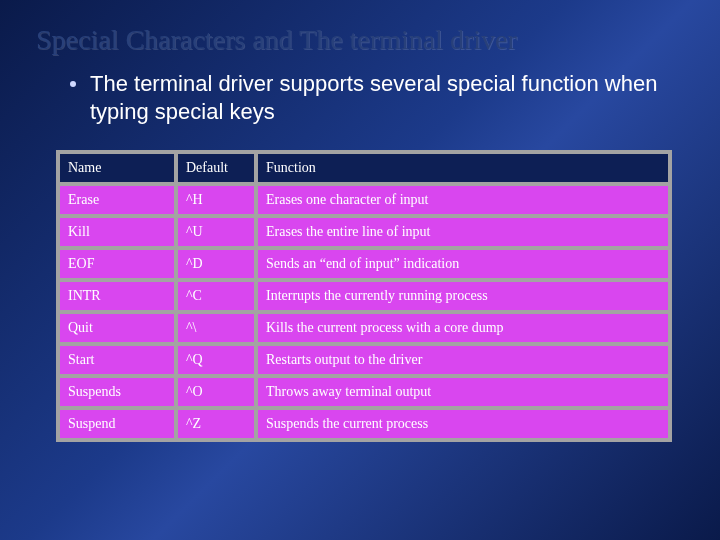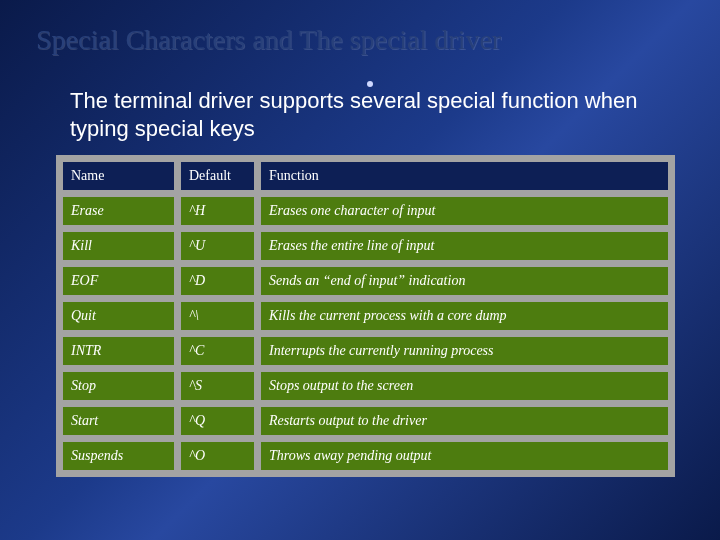--- a/index.html
+++ b/index.html
@@ -17,23 +17,22 @@
   }
   .title{
     font-size:28px;
     color:#28407a;
     text-shadow:1px 1px 0 rgba(255,255,255,.15);
     margin:6px 0 14px 0;
     font-weight:400;
   }
   .bullet-block{
     display:flex;
-    align-items:center;
-    margin:0 0 13px 34px;
-    flex-direction:column;
+    align-items:flex-start;
+    margin:0 0 25px 34px;
   }
   .bullet-dot{
     width:6px;height:6px;border-radius:50%;
     background:#cfd8ff;
     margin:11px 14px 0 0;
     flex:0 0 auto;
   }
   .bullet-text{
     font-size:22px;
     line-height:1.25;
@@ -43,45 +42,44 @@
   table{
     border-collapse:collapse;
     width:612px;
     margin-left:20px;
     table-layout:fixed;
   }
   col.c-name{width:118px}
   col.c-def{width:80px}
   col.c-fn{width:414px}
   th,td{
-    border:7px solid #a3a3a3;
+    border:4px solid #a3a3a3;
     padding:5px 8px 5px 8px;
     font-size:14px;
     text-align:left;
     vertical-align:middle;
     line-height:1.15;
     height:18px;
   }
   thead th{
     background:#0d1f55;
     color:#fff;
     font-weight:400;
   }
   tbody td{
-    background:#4d7c0f;
+    background:#d946ef;
     color:#fff;
-    font-style:italic;
   }
 </style>
 </head>
 <body>
 
 <div class="slide">
 
-  <div class="title">Special Characters and The special driver</div>
+  <div class="title">Special Characters and The terminal driver</div>
 
   <div class="bullet-block">
     <span class="bullet-dot"></span>
     <span class="bullet-text">The terminal driver supports several special function when typing special keys</span>
   </div>
 
   <table>
     <colgroup>
       <col class="c-name">
         <col class="c-def">
@@ -104,40 +102,40 @@
           <td>Kill</td>
           <td>^U</td>
           <td>Erases the entire line of input</td>
         </tr>
         <tr>
           <td>EOF</td>
           <td>^D</td>
           <td>Sends an “end of input” indication</td>
         </tr>
         <tr>
-          <td>Quit</td>
-          <td>^\</td>
-          <td>Kills the current process with a core dump</td>
-        </tr>
-        <tr>
           <td>INTR</td>
           <td>^C</td>
           <td>Interrupts the currently running process</td>
         </tr>
         <tr>
-          <td>Stop</td>
-          <td>^S</td>
-          <td>Stops output to the screen</td>
+          <td>Quit</td>
+          <td>^\</td>
+          <td>Kills the current process with a core dump</td>
         </tr>
         <tr>
           <td>Start</td>
           <td>^Q</td>
           <td>Restarts output to the driver</td>
         </tr>
         <tr>
           <td>Suspends</td>
           <td>^O</td>
-          <td>Throws away pending output</td>
+          <td>Throws away terminal output</td>
+        </tr>
+        <tr>
+          <td>Suspend</td>
+          <td>^Z</td>
+          <td>Suspends the current process</td>
         </tr>
       </tbody>
   </table>
 
 </div>
 
 </body></html>

